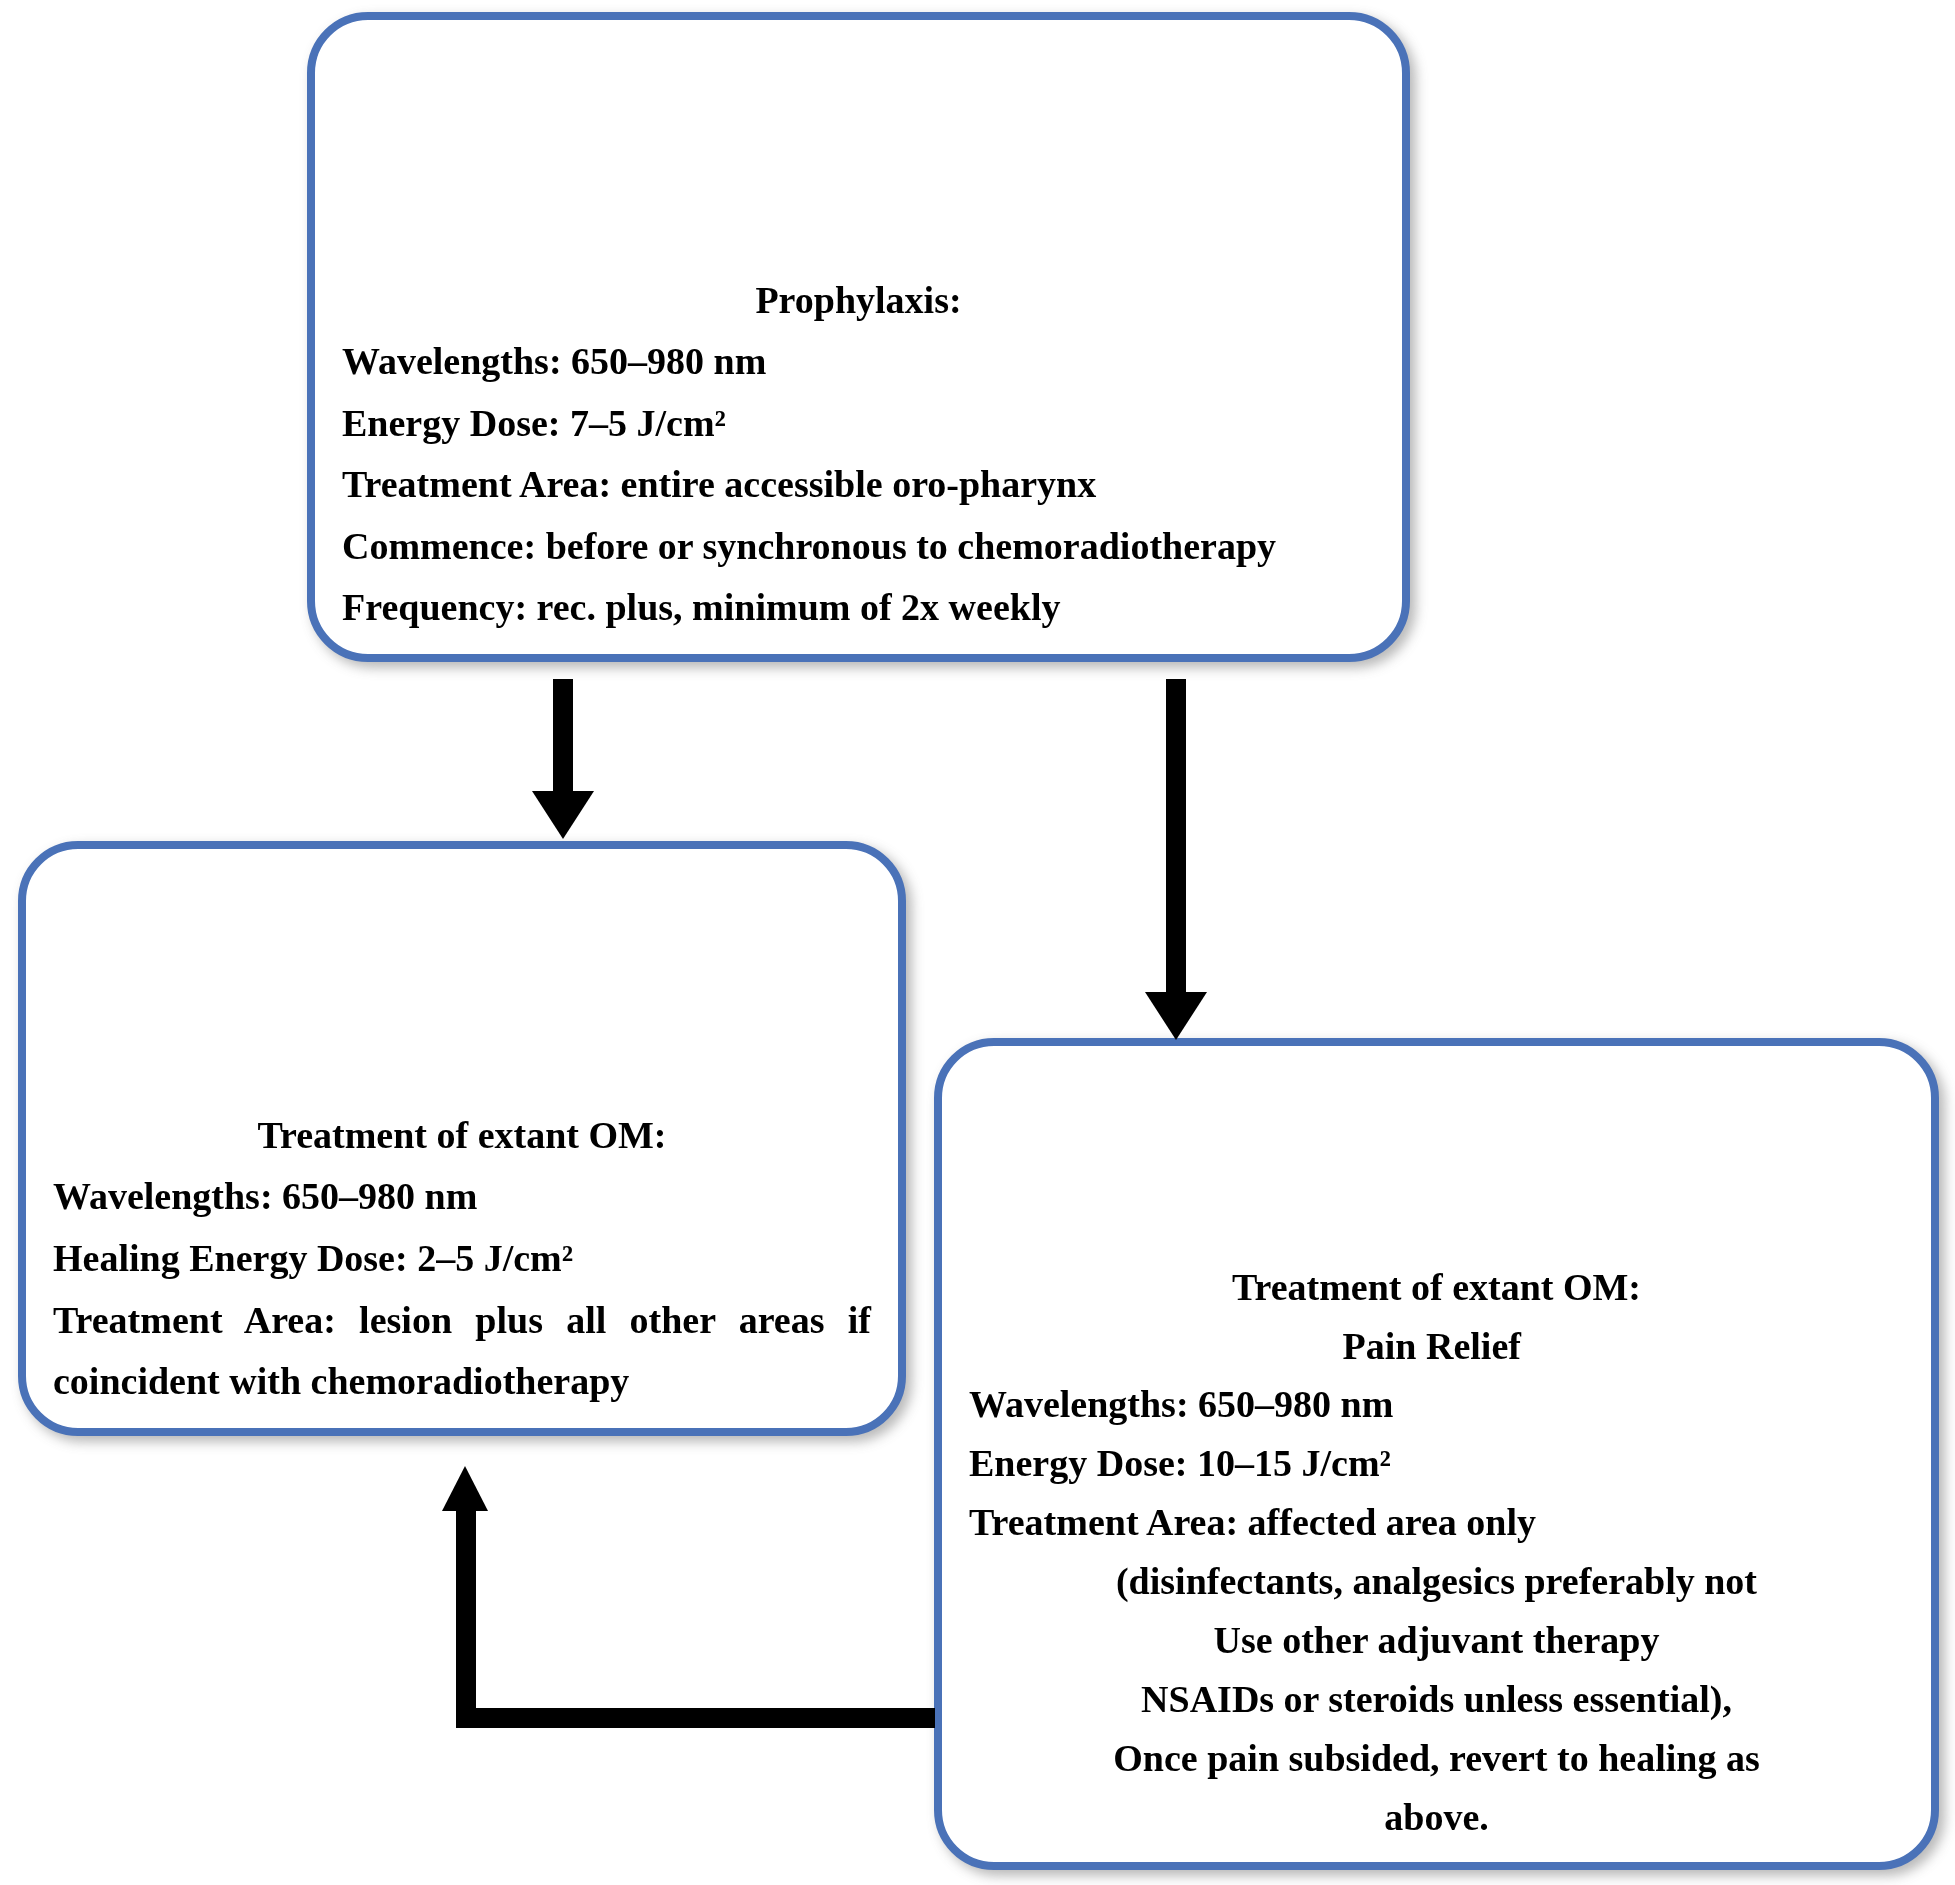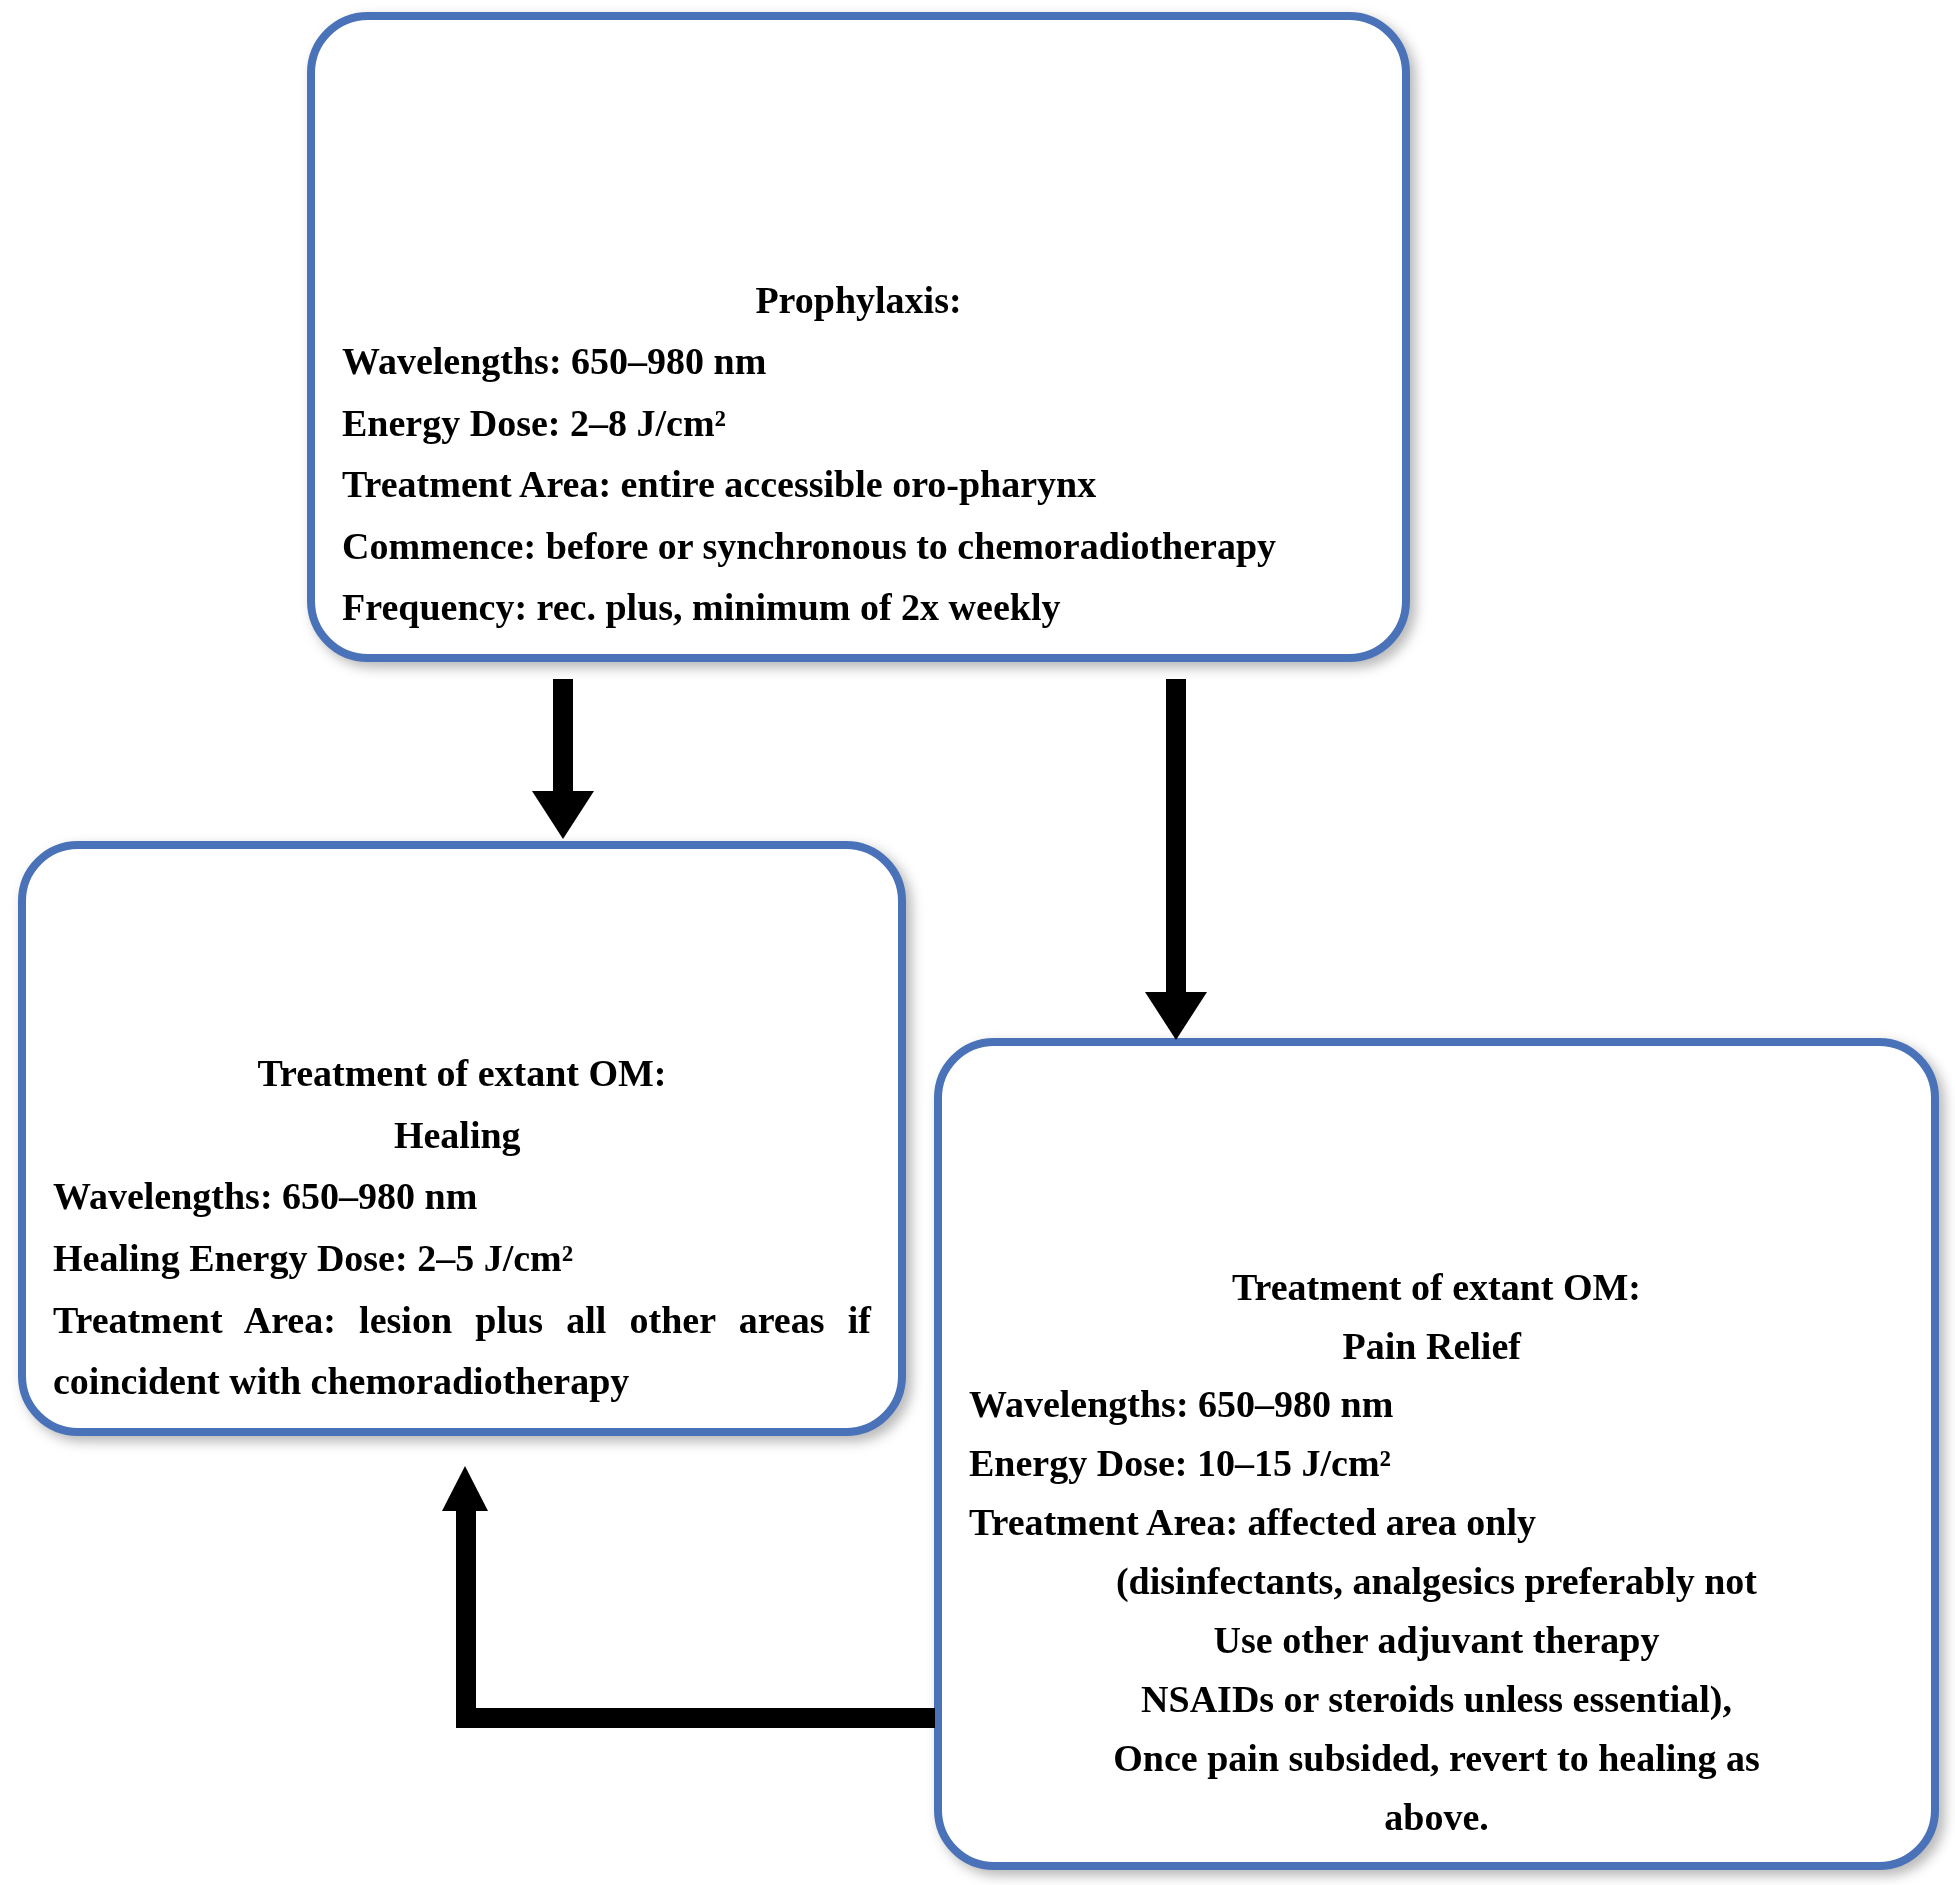--- a/index.html
+++ b/index.html
@@ -113,29 +113,28 @@
   #arrow-elbow .head-up  { left: 442px; top: 1466px; }
 </style>
 </head>
 <body>
 
 <div id="canvas">
 
   <div class="node" id="node-prophylaxis">
     <div class="line ctr">Prophylaxis:</div>
     <div class="line lft">Wavelengths: 650–980 nm</div>
-    <div class="line lft">Energy Dose: 2–8 J/cm²</div>
+    <div class="line lft">Energy Dose: 7–5 J/cm²</div>
     <div class="line lft">Treatment Area: entire accessible oro-pharynx</div>
     <div class="line justl">Commence: before or synchronous to chemoradiotherapy</div>
     <div class="line lft">Frequency: rec. plus, minimum of 2x weekly</div>
   </div>
 
   <div class="node" id="node-healing">
     <div class="line ctr"><span class="ul">Treatment of extant OM:</span></div>
-    <div class="line ctr"><span class="ul">Healing </span></div>
     <div class="line lft">Wavelengths: 650–980 nm</div>
     <div class="line lft">Healing Energy Dose: 2–5 J/cm²</div>
     <div class="line justl">Treatment Area: lesion plus all other areas if coincident with chemoradiotherapy</div>
   </div>
 
   <div class="node" id="node-pain">
     <div class="line ctr"><span class="ul">Treatment of extant OM:</span></div>
     <div class="line ctr"><span class="ul">Pain Relief </span></div>
     <div class="line lft">Wavelengths: 650–980 nm</div>
     <div class="line lft">Energy Dose: 10–15 J/cm²</div>

